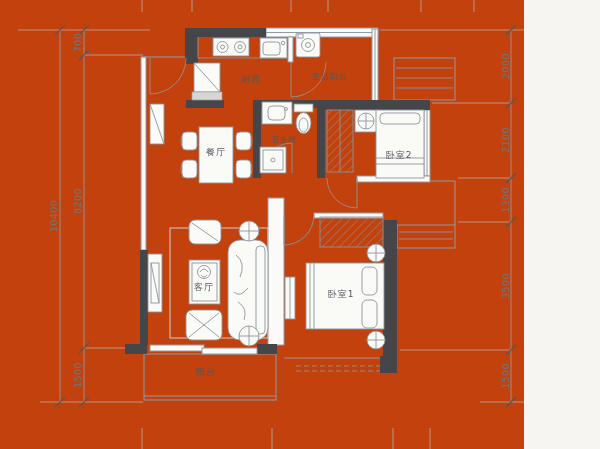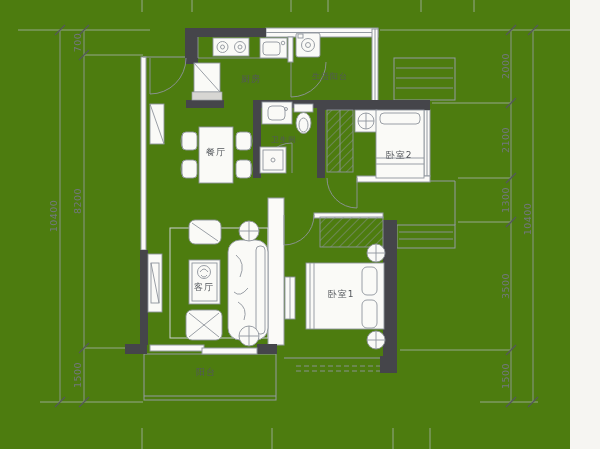--- a/index.html
+++ b/index.html
@@ -1,16 +1,16 @@
 <!DOCTYPE html>
 <html><head>
 <meta charset="utf-8">
 <style>
   html,body{margin:0;padding:0;background:#f6f5f2;}
-  .canvas{position:relative;width:570px;height:449px;background:#4d7c0f;overflow:hidden;}
+  .canvas{position:relative;width:524px;height:449px;background:#c2410c;overflow:hidden;}
   svg{display:block;}
   svg text{font-family:"DejaVu Sans",sans-serif;}
   .wall{fill:#45454a;stroke:none;}
   .thin{fill:none;stroke:#949aa2;stroke-width:1;}
   .thinf{fill:#fbfaf8;stroke:#949aa2;stroke-width:1;}
   .furn{fill:#fafaf7;stroke:#8e949c;stroke-width:0.9;}
   .fline{fill:none;stroke:#8e949c;stroke-width:0.9;}
   .dimline{stroke:#9aa0a7;stroke-width:0.8;fill:none;}
   .extline{stroke:#b6bbc1;stroke-width:0.7;fill:none;}
   .slash{stroke:#54575b;stroke-width:1.3;}

